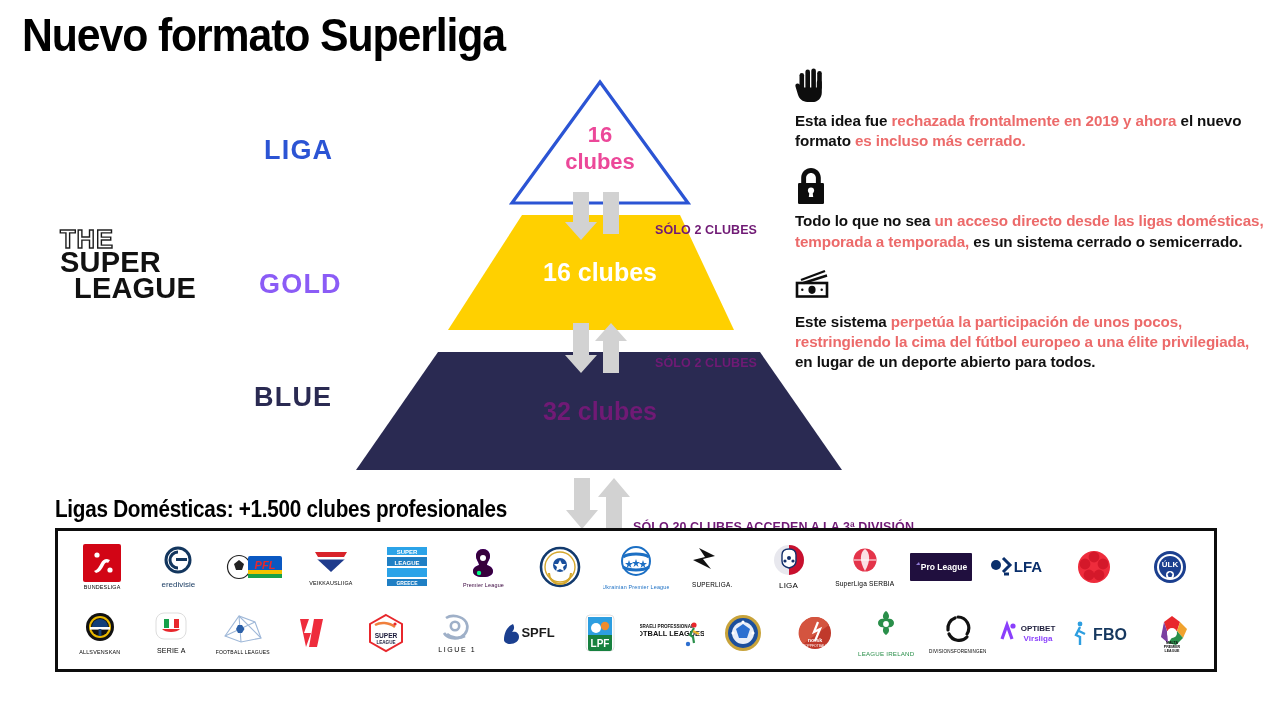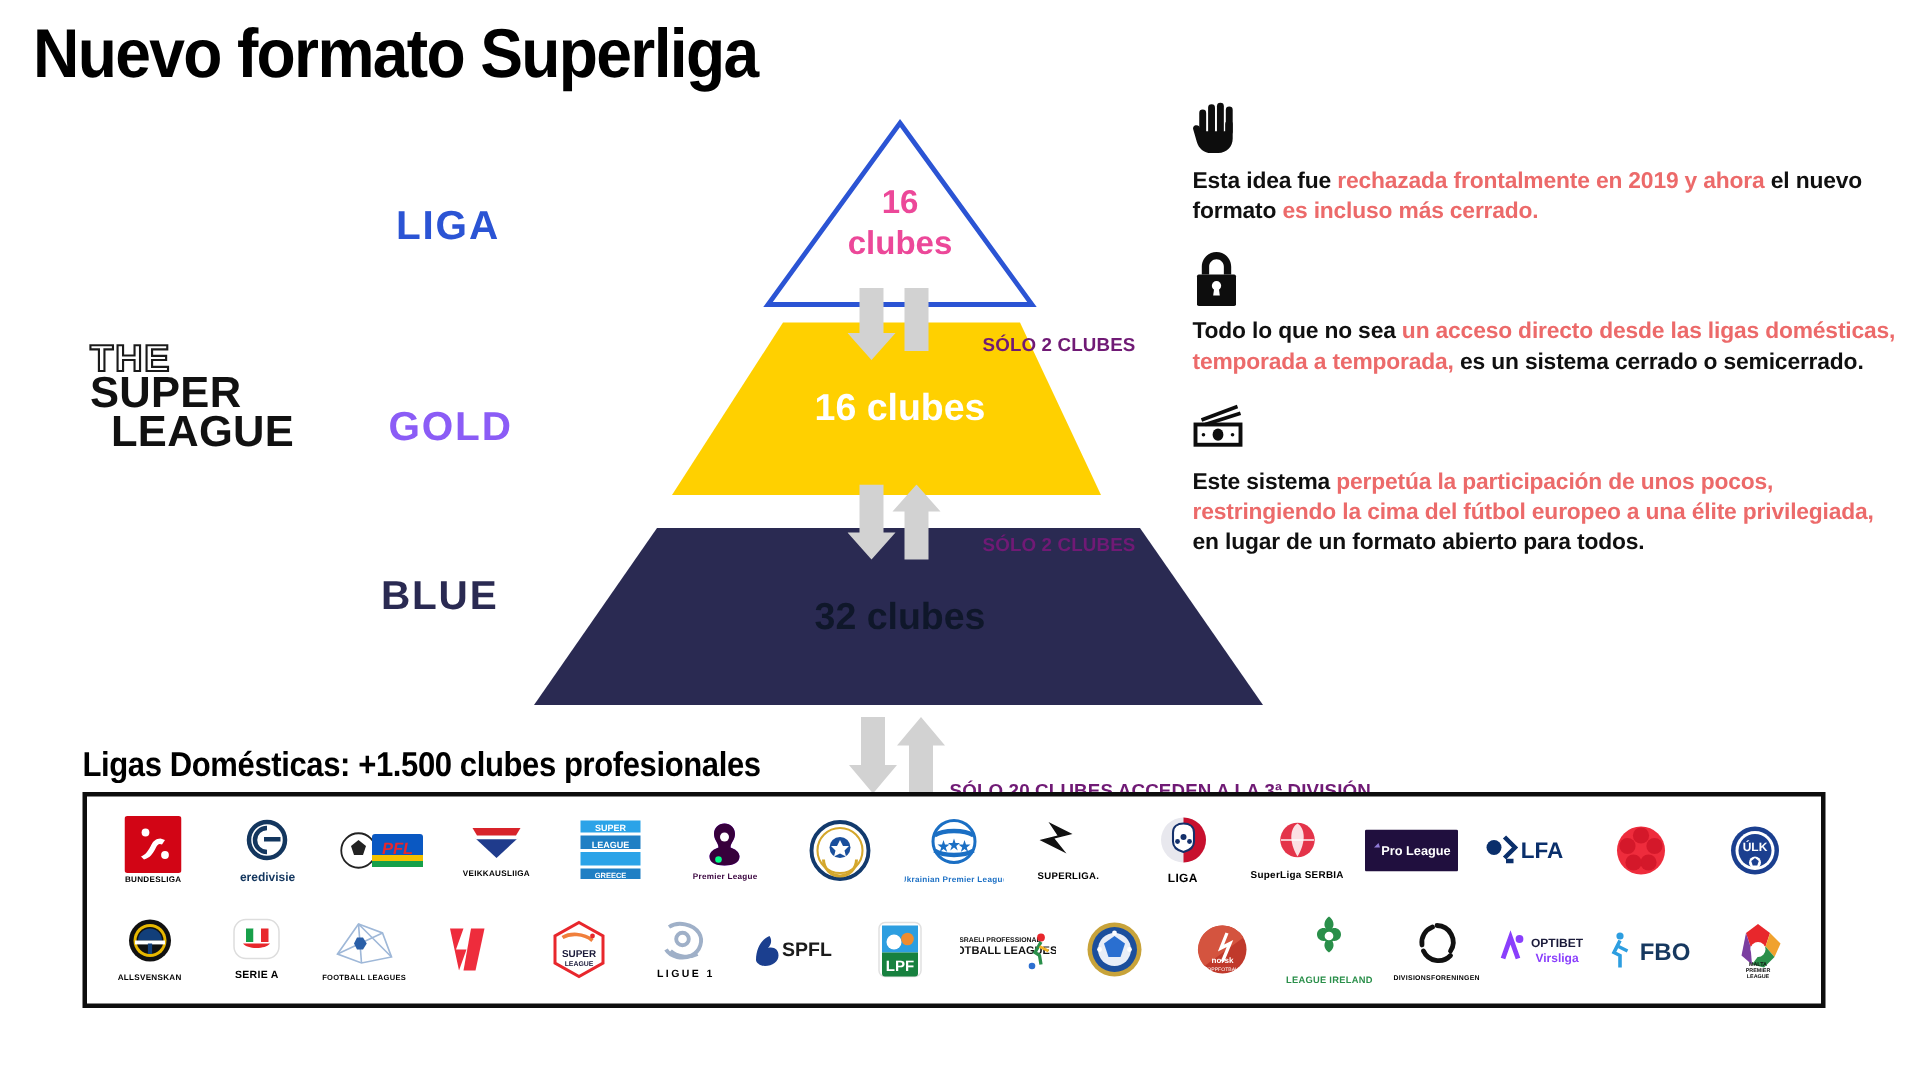--- a/index.html
+++ b/index.html
@@ -89,21 +89,21 @@
   #star-value {
     left: 540px; top: 122px; width: 120px;
     font-size: 22px; color: #ec4899; line-height: 1.22;
   }
   #gold-value {
     left: 500px; top: 258px; width: 200px;
     font-size: 25px; color: #ffffff;
   }
   #blue-value {
     left: 500px; top: 397px; width: 200px;
-    font-size: 25px; color: #0f172a;
+    font-size: 25px; color: #701a75;
   }
 
   
   .gap-note {
     position: absolute;
     font-size: 12.5px;
     font-weight: bold;
     color: #701a75;
     letter-spacing: 0.1px;
     white-space: nowrap;
@@ -188,21 +188,21 @@
     height: 60px;
     display: flex;
     align-items: center;
     justify-content: center;
     flex-direction: column;
     overflow: hidden;
   }
   .logo-cell svg { display: block; }
   .logo-cap {
     font-size: 5.4px;
-    font-weight: bold;
+    font-weight: normal;
     letter-spacing: 0.2px;
     text-align: left;
     line-height: 1.15;
     margin-top: 2px;
     white-space: nowrap;
   }
 </style>
 </head>
 <body>
 
@@ -303,21 +303,21 @@
         </g>
         <g>
           <rect x="2" y="15" width="30" height="13.5" fill="none" stroke="#0d0d0d" stroke-width="2.6"></rect>
           <ellipse cx="17" cy="21.8" rx="3.6" ry="4.1" fill="#0d0d0d"></ellipse>
           <circle cx="7.3" cy="21.8" r="1.2" fill="#0d0d0d"></circle>
           <circle cx="26.7" cy="21.8" r="1.2" fill="#0d0d0d"></circle>
         </g>
       </svg>
     </div>
     <div class="bullet-text">
-      <span>Este sistema </span><span class="hl">perpetúa la participación de unos pocos, restringiendo la cima del fútbol europeo a una élite privilegiada,</span><span> en lugar de un formato abierto para todos.</span>
+      <span>Este sistema </span><span class="hl">perpetúa la participación de unos pocos, restringiendo la cima del fútbol europeo a una élite privilegiada,</span><span> en lugar de un deporte abierto para todos.</span>
     </div>
   </div>
 
 </div>
 
 <div id="domestic-caption">Ligas Domésticas: +1.500 clubes profesionales</div>
 
 <div id="logo-panel">
 
   <div class="logo-row">

